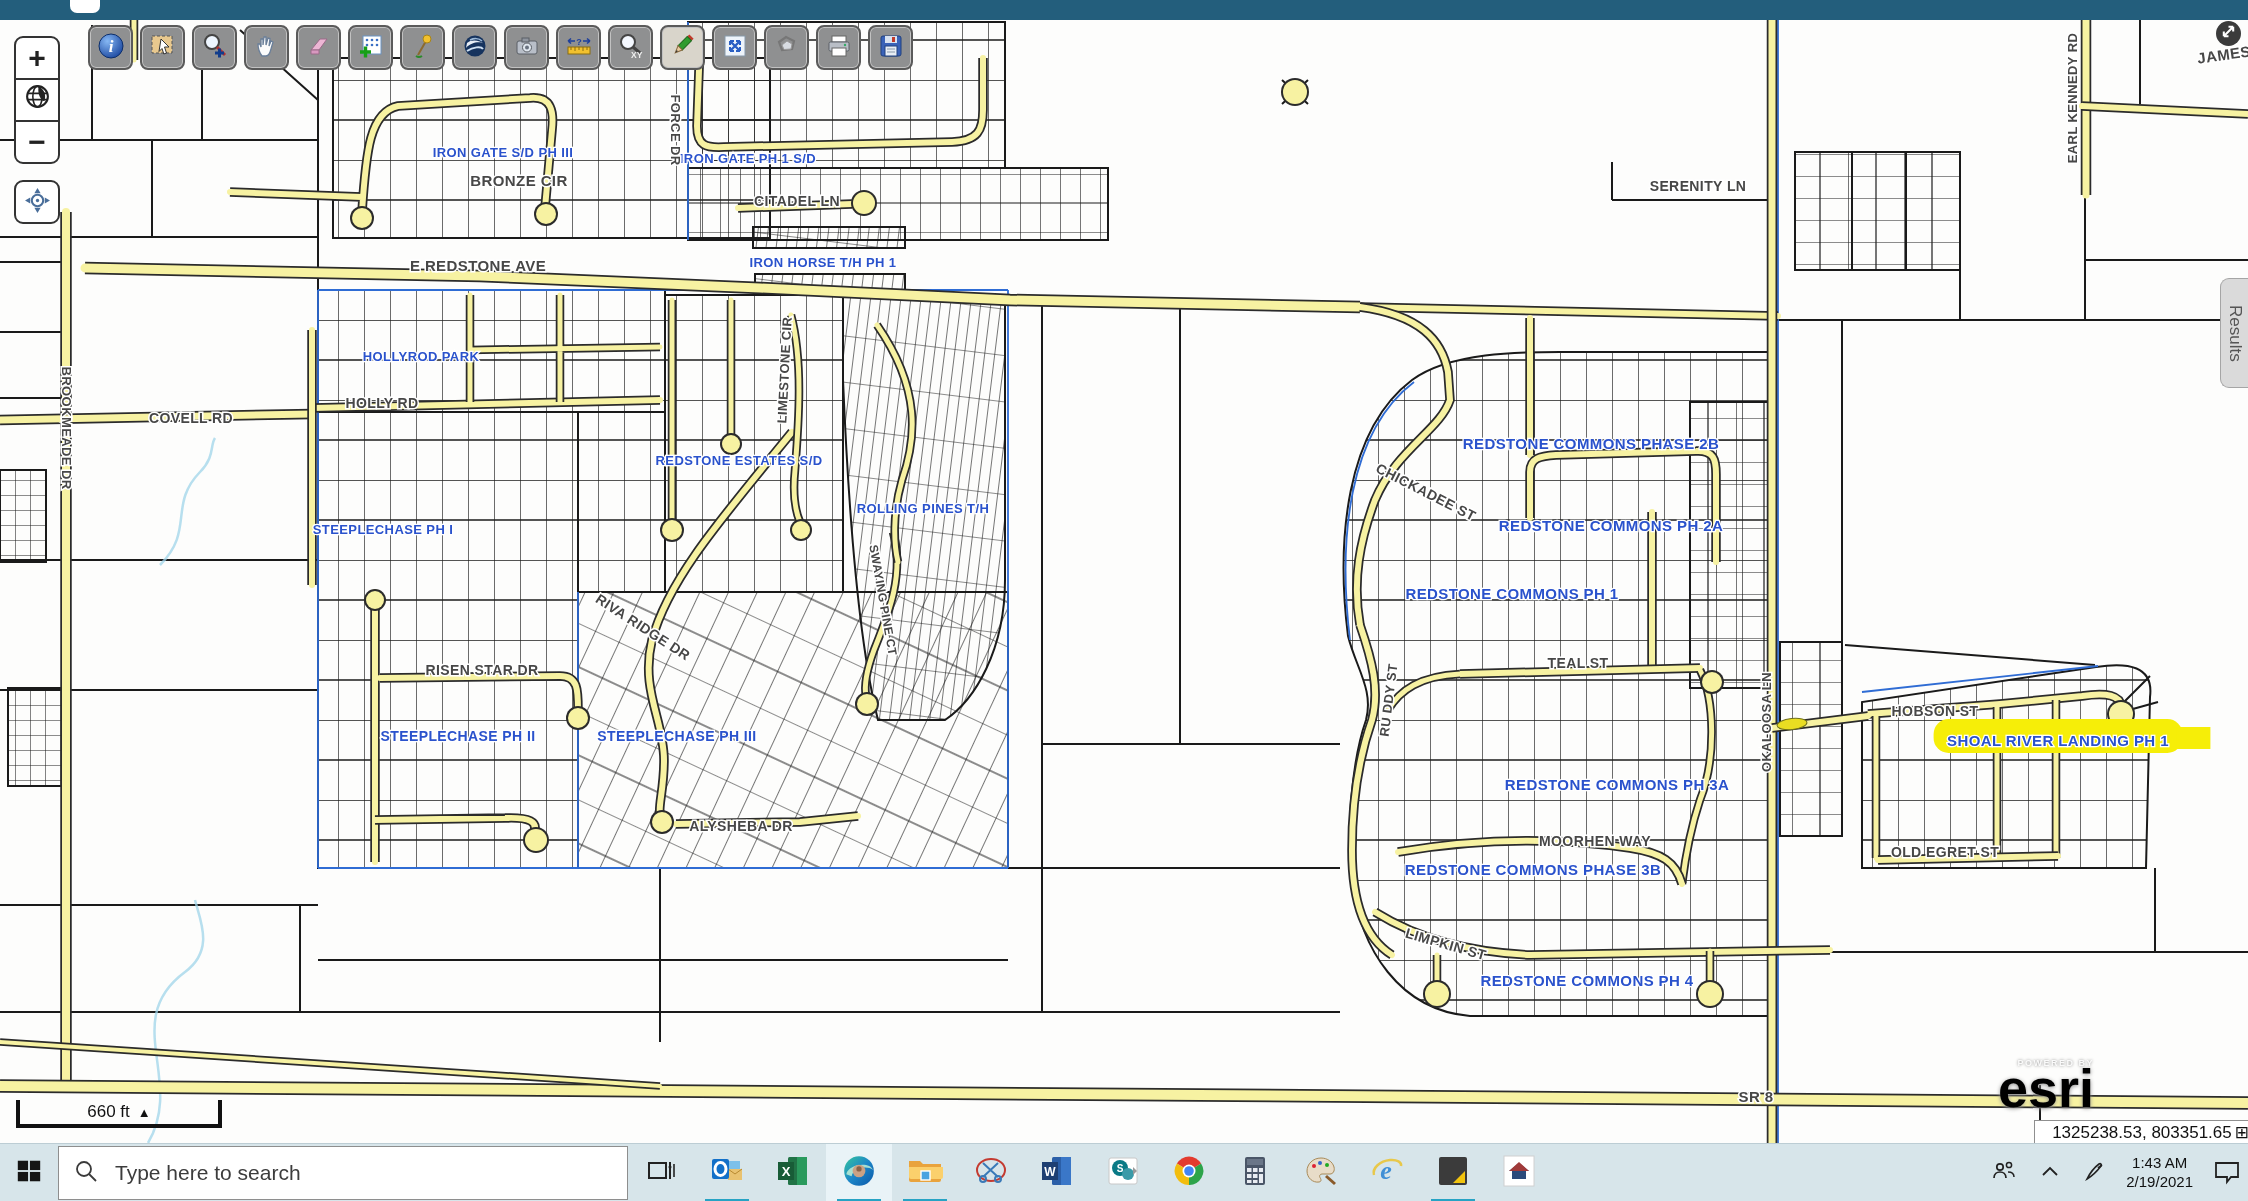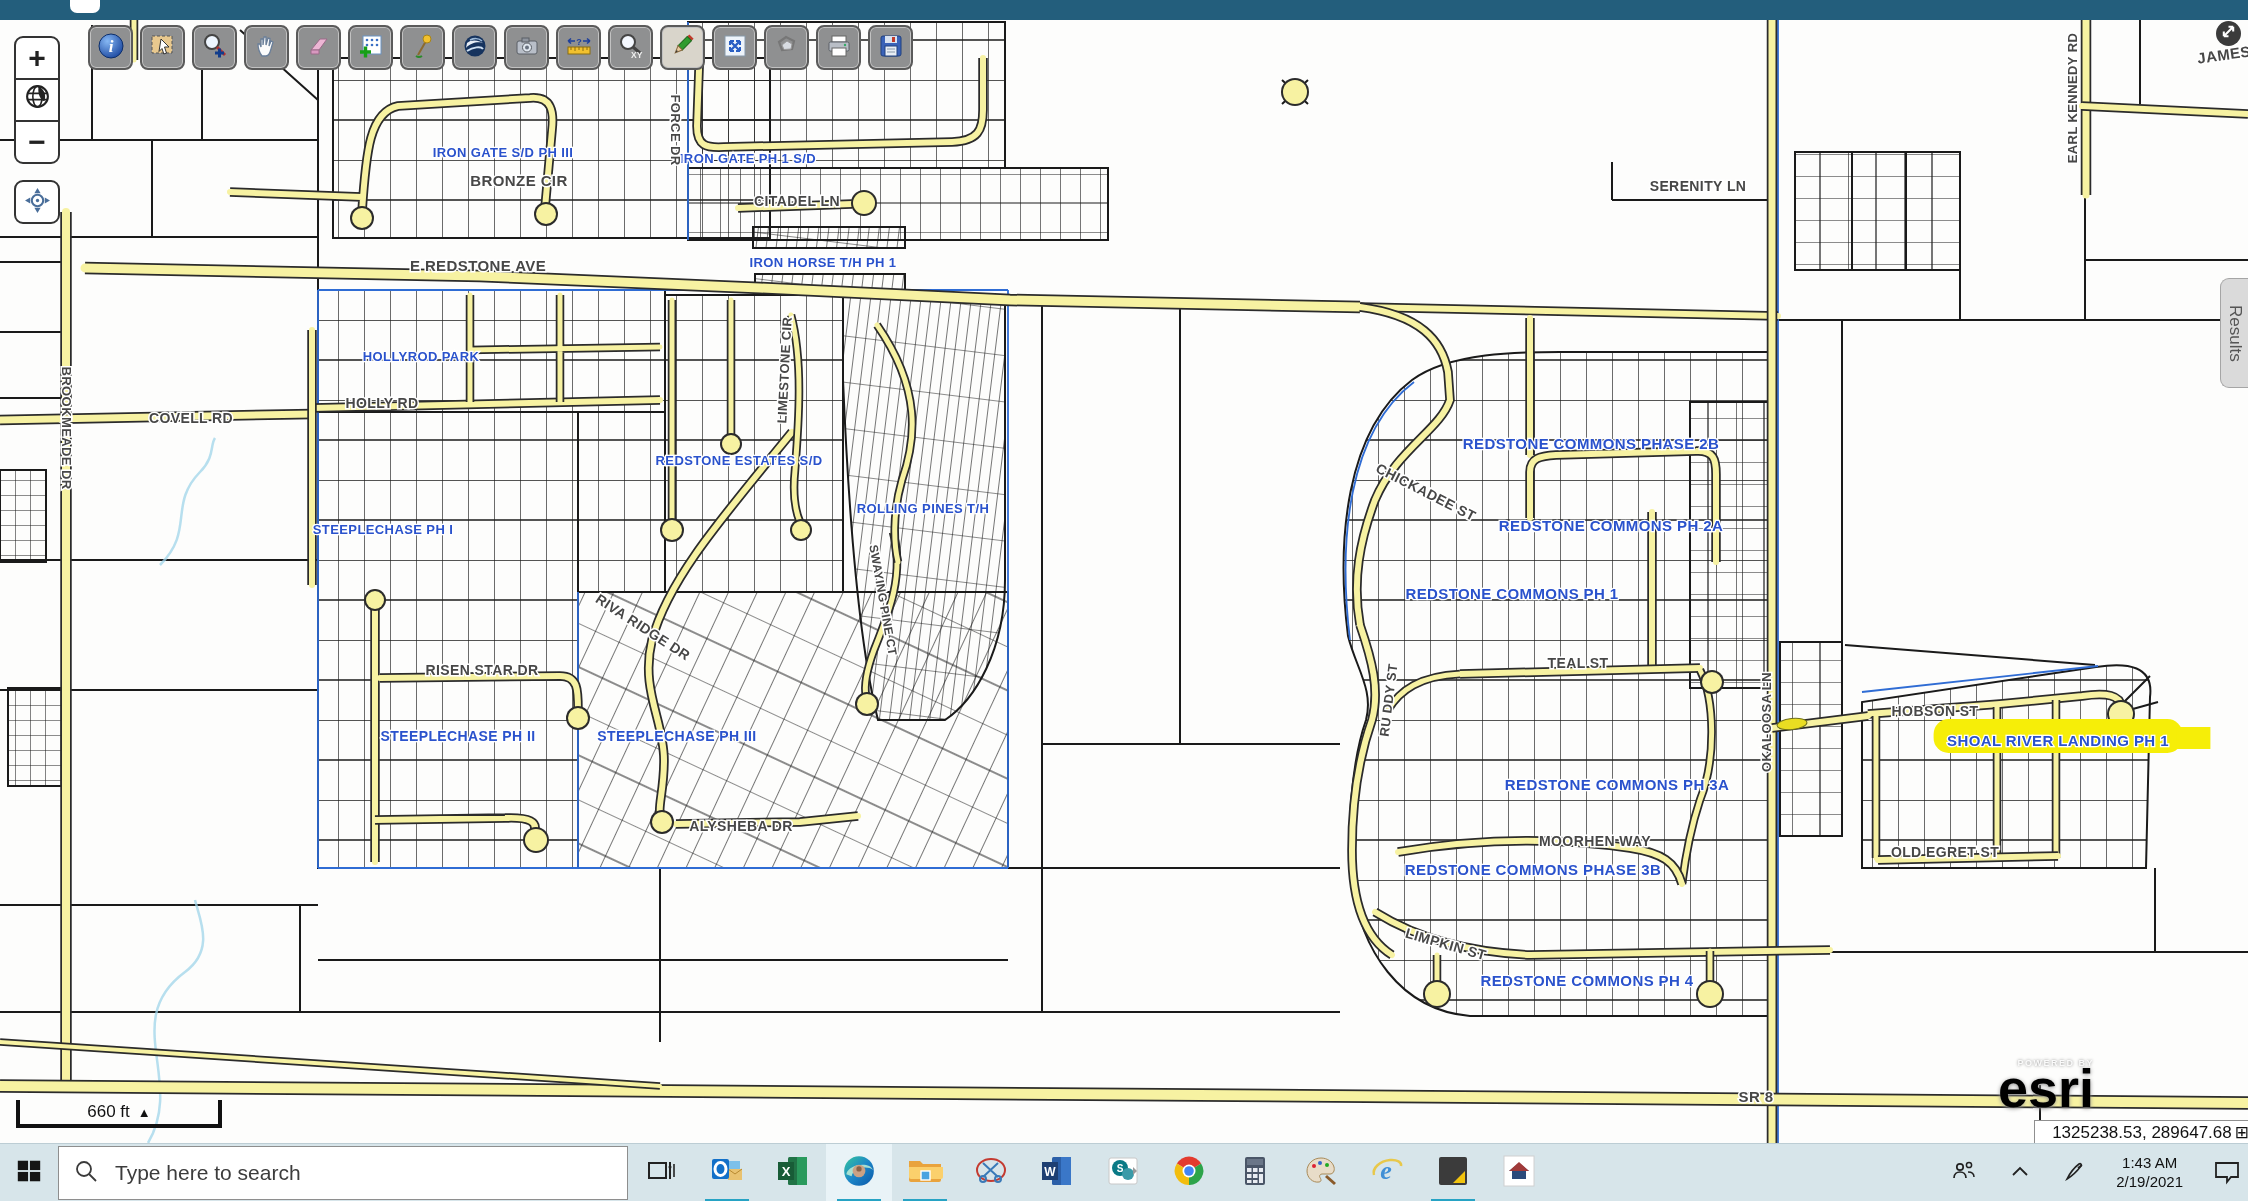--- a/index.html
+++ b/index.html
@@ -52,21 +52,21 @@
            border-top:1px solid #bccdd4;z-index:10;display:flex;align-items:stretch}
   #start{width:58px;display:flex;align-items:center;justify-content:center;cursor:pointer}
   #searchbox{width:540px;background:#fff;border:1px solid #8e8e8e;margin:2px 0 2px 0;display:flex;
              align-items:center;gap:14px;padding:11px 14px}
   #searchbox input{border:none;outline:none;font-size:21px;color:#3c3c3c;width:100%;
                    font-family:"Liberation Sans",sans-serif;background:transparent}
   #searchbox input::placeholder{color:#3c3c3c;opacity:1}
   .tb-app{width:66px;display:flex;align-items:center;justify-content:center;position:relative;cursor:pointer}
   .tb-app.active{background:#e9f3f7}
   .tb-app .ul{position:absolute;bottom:0;left:11px;right:11px;height:3px;background:#27a3c4}
-  #tray{position:absolute;right:6px;top:1143px;height:58px;z-index:11;display:flex;align-items:center;gap:29px}
+  #tray{position:absolute;right:6px;top:1143px;height:58px;z-index:11;display:flex;align-items:center;gap:19px}
   #clock{text-align:center;font-size:15px;color:#111;line-height:19px;cursor:default}
   .trayic{display:flex;align-items:center;justify-content:center;cursor:pointer}
 </style>
 </head>
 <body>
 
 <svg id="map" viewBox="0 0 2248 1201">
   <defs>
     <pattern id="pLots" width="26" height="80" patternUnits="userSpaceOnUse">
       <path d="M0,0 H26 M0,40 H26 M0,0 V80" fill="none" stroke="#1c1c1c" stroke-width="1.3"></path>
@@ -489,21 +489,21 @@
   <span>660 ft</span>
   <span class="tri">▲</span>
 </div>
 
 <div id="esri">
   <div class="pb">POWERED BY</div>
   <div class="brand">esri</div>
 </div>
 
 <div id="coords">
-  <span>1325238.53, 289647.68</span>
+  <span>1325238.53, 803351.65</span>
   <span class="plusbox">⊞</span>
 </div>
 
 <div id="taskbar">
   <div id="start">
     <span>
       <svg width="28" height="28" viewBox="0 0 30 30">
           <g fill="#151515">
       <rect x="3" y="4" width="11" height="10"></rect>
             <rect x="16" y="4" width="11" height="10"></rect>

